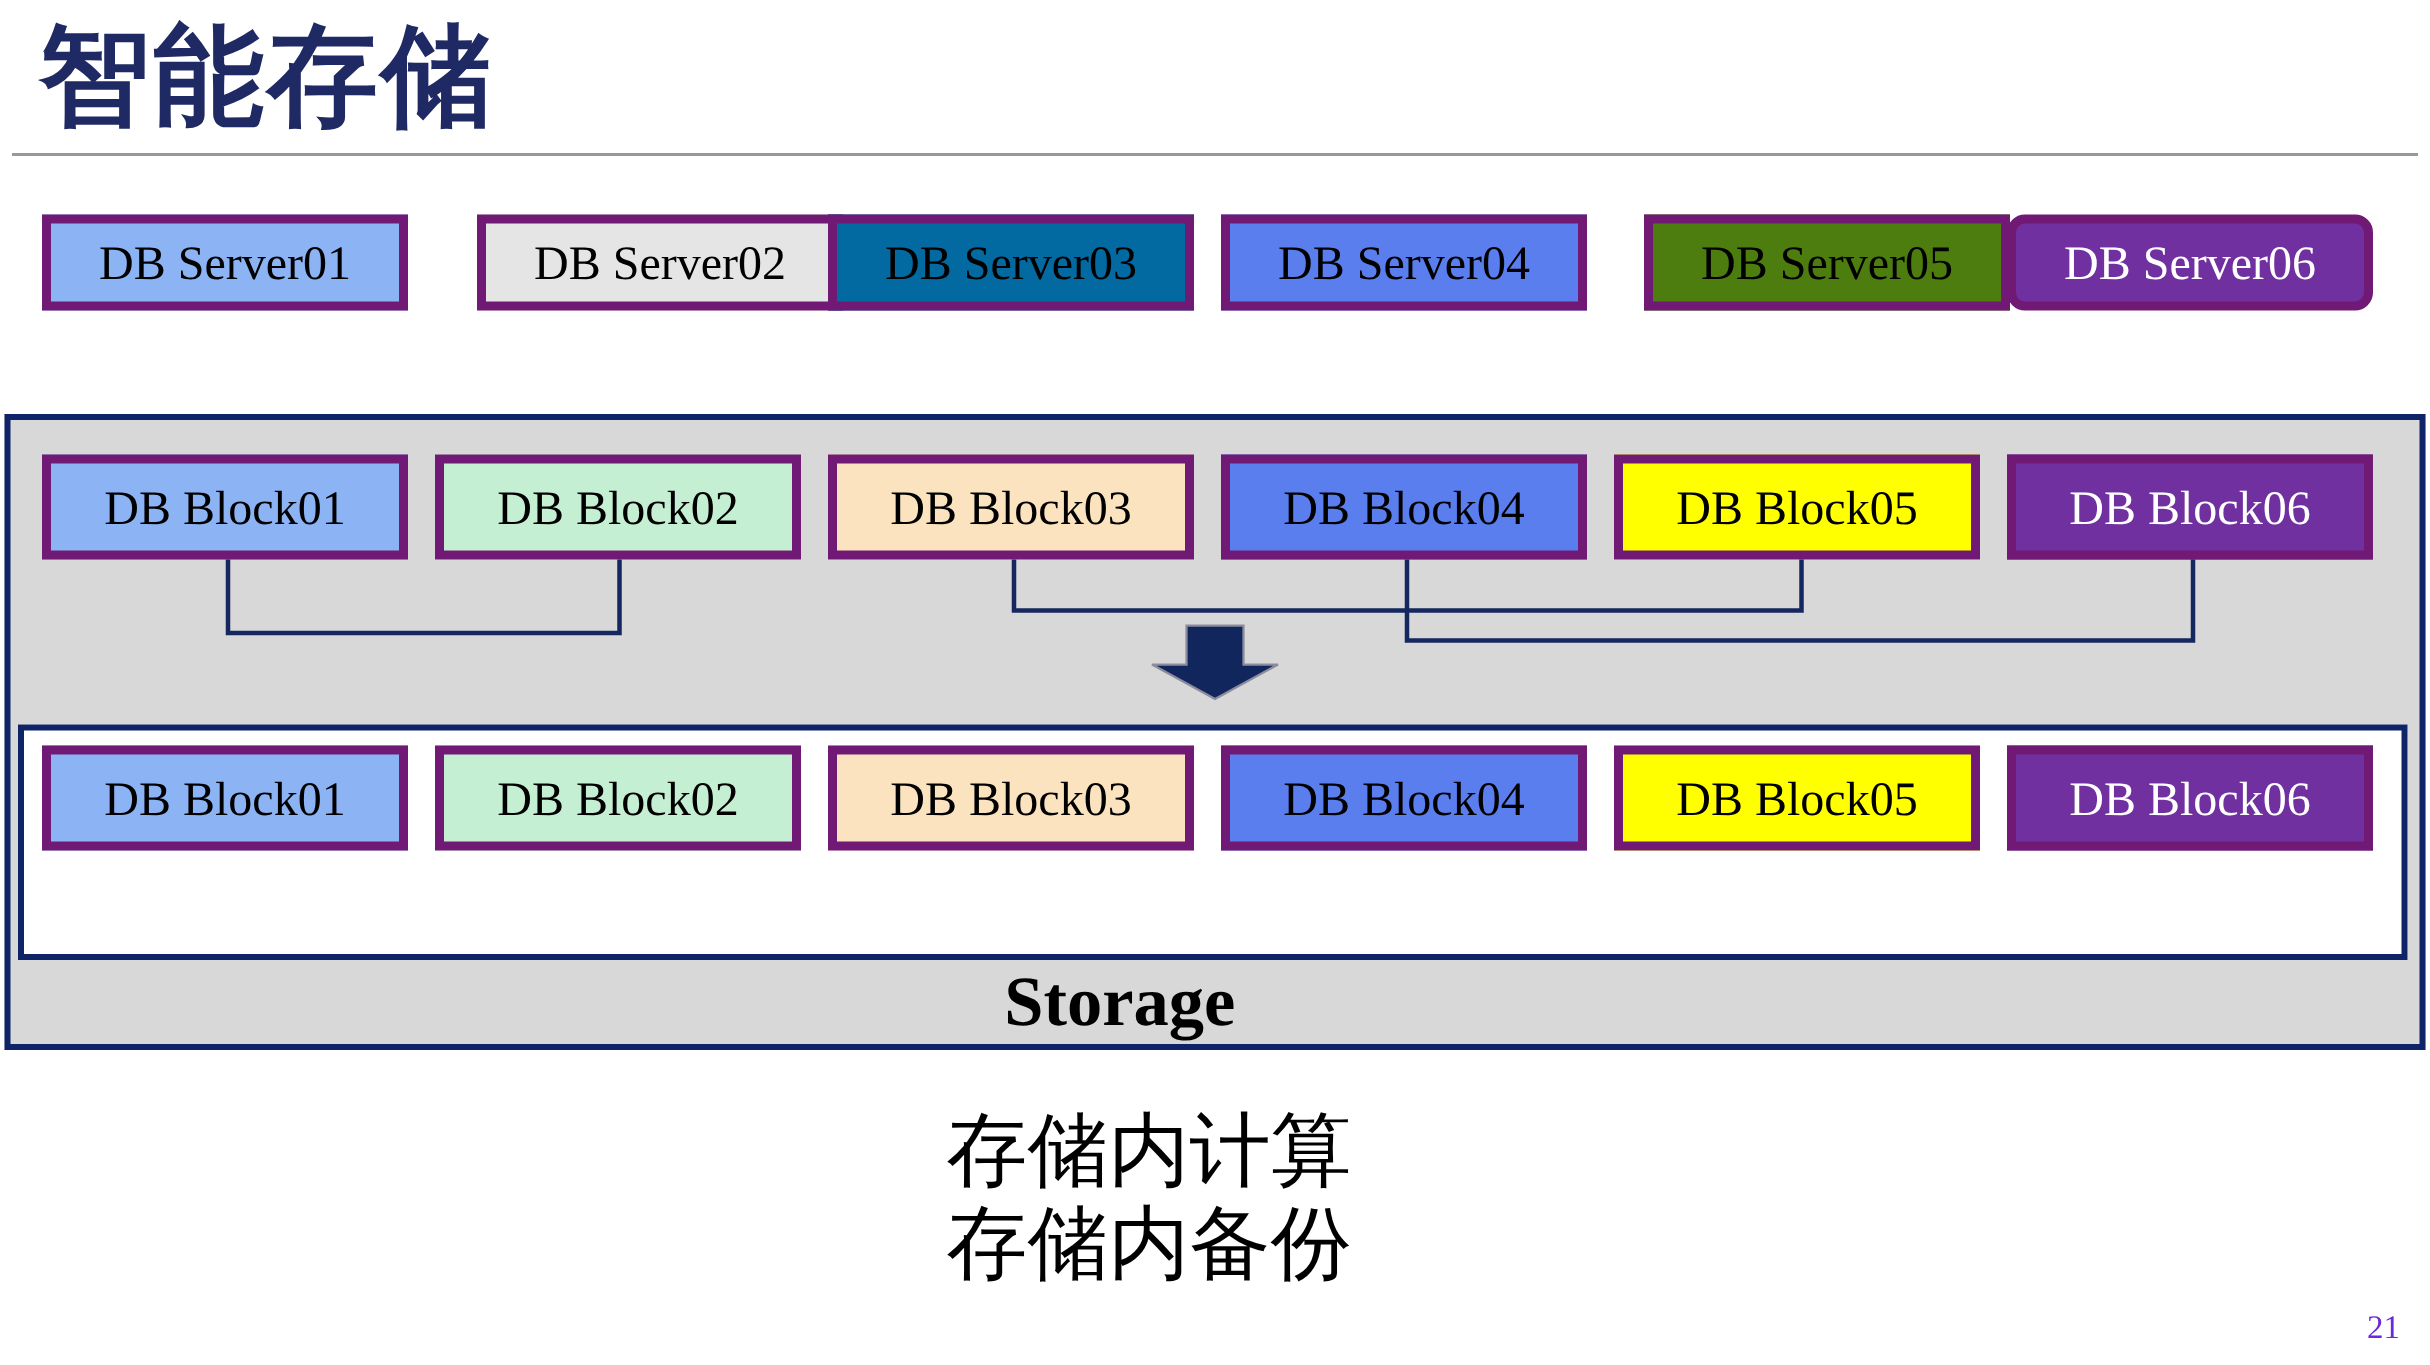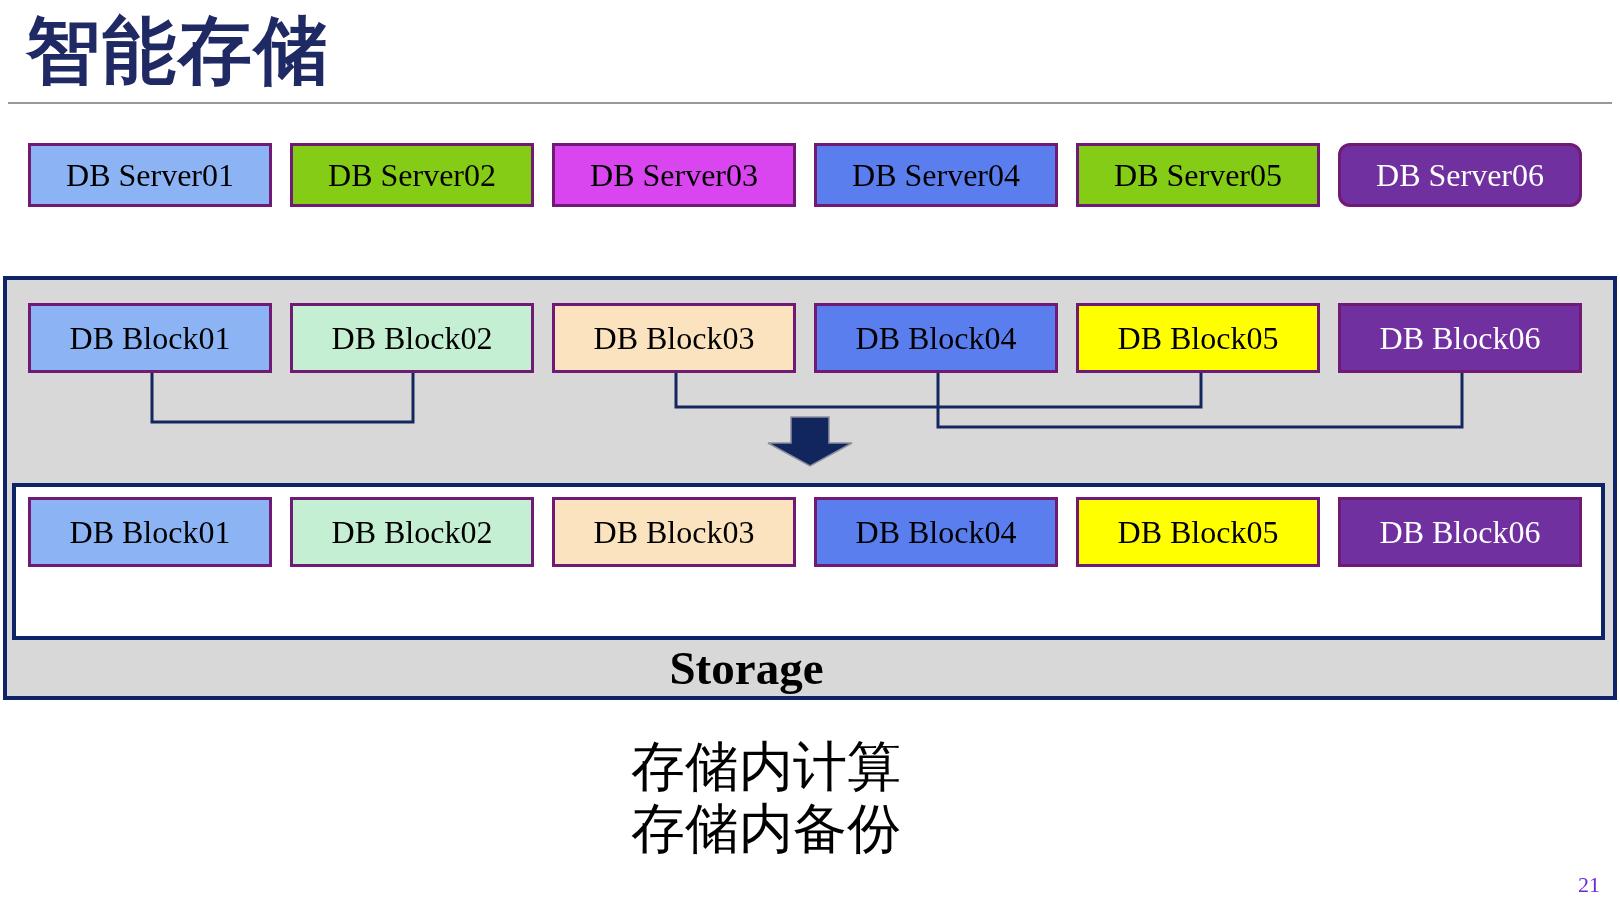--- a/index.html
+++ b/index.html
@@ -9,21 +9,21 @@
   }
   .title{
     position:absolute;left:26px;top:2px;font-size:74px;font-weight:bold;
     color:#1F2A64;letter-spacing:2px;white-space:nowrap;
   }
   .title-rule{
     position:absolute;left:8px;top:102px;width:1604px;height:2px;background:#999999;
   }
   .box{
     position:absolute;width:244px;box-sizing:border-box;
-    border:3px solid #701a75;display:flex;align-items:center;justify-content:center;
+    border:6px solid #701a75;display:flex;align-items:center;justify-content:center;
     font-size:32px;color:#000;white-space:nowrap;
   }
   .col0{left:28px}.col1{left:290px}.col2{left:552px}.col3{left:814px}.col4{left:1076px}.col5{left:1338px}
   .servers .box{top:143px;height:64px;}
   .blocks-top .box{top:303px;height:70px;}
   .blocks-bottom .box{top:497px;height:70px;}
   .container{
     position:absolute;left:3px;top:276px;width:1614px;height:424px;
     background:#D8D8D8;border:4px solid #0E2368;box-sizing:border-box;
   }
@@ -55,24 +55,24 @@
 </head>
 <body>
 
 <div class="slide">
 
   <div class="title">智能存储</div>
   <div class="title-rule"></div>
 
   <div class="servers">
     <div class="box col0" style="background-color: rgb(140, 180, 244); color: rgb(0, 0, 0);">DB Server01</div>
-    <div class="box col1" style="background-color: #84cc16; color: rgb(0, 0, 0);">DB Server02</div>
-    <div class="box col2" style="background-color: #d946ef; color: rgb(0, 0, 0);">DB Server03</div>
+    <div class="box col1" style="background-color: #e5e5e5; color: rgb(0, 0, 0); margin-left: 28px;">DB Server02</div>
+    <div class="box col2" style="background-color: #0369a1; color: rgb(0, 0, 0);">DB Server03</div>
     <div class="box col3" style="background-color: rgb(91, 126, 239); color: rgb(0, 0, 0);">DB Server04</div>
-    <div class="box col4" style="background-color: #84cc16; color: rgb(0, 0, 0);">DB Server05</div>
+    <div class="box col4" style="background-color: #4d7c0f; color: rgb(0, 0, 0); margin-left: 20px;">DB Server05</div>
     <div class="box col5" style="background-color: rgb(112, 48, 160); color: rgb(255, 255, 255); border-radius: 12px;">DB Server06</div>
   </div>
 
   <div class="container"></div>
 
   <div class="blocks-top">
     <div class="box col0" style="background-color: rgb(140, 180, 244); color: rgb(0, 0, 0);">DB Block01</div>
     <div class="box col1" style="background-color: rgb(197, 239, 210); color: rgb(0, 0, 0);">DB Block02</div>
     <div class="box col2" style="background-color: rgb(250, 227, 190); color: rgb(0, 0, 0);">DB Block03</div>
     <div class="box col3" style="background-color: rgb(91, 126, 239); color: rgb(0, 0, 0);">DB Block04</div>

